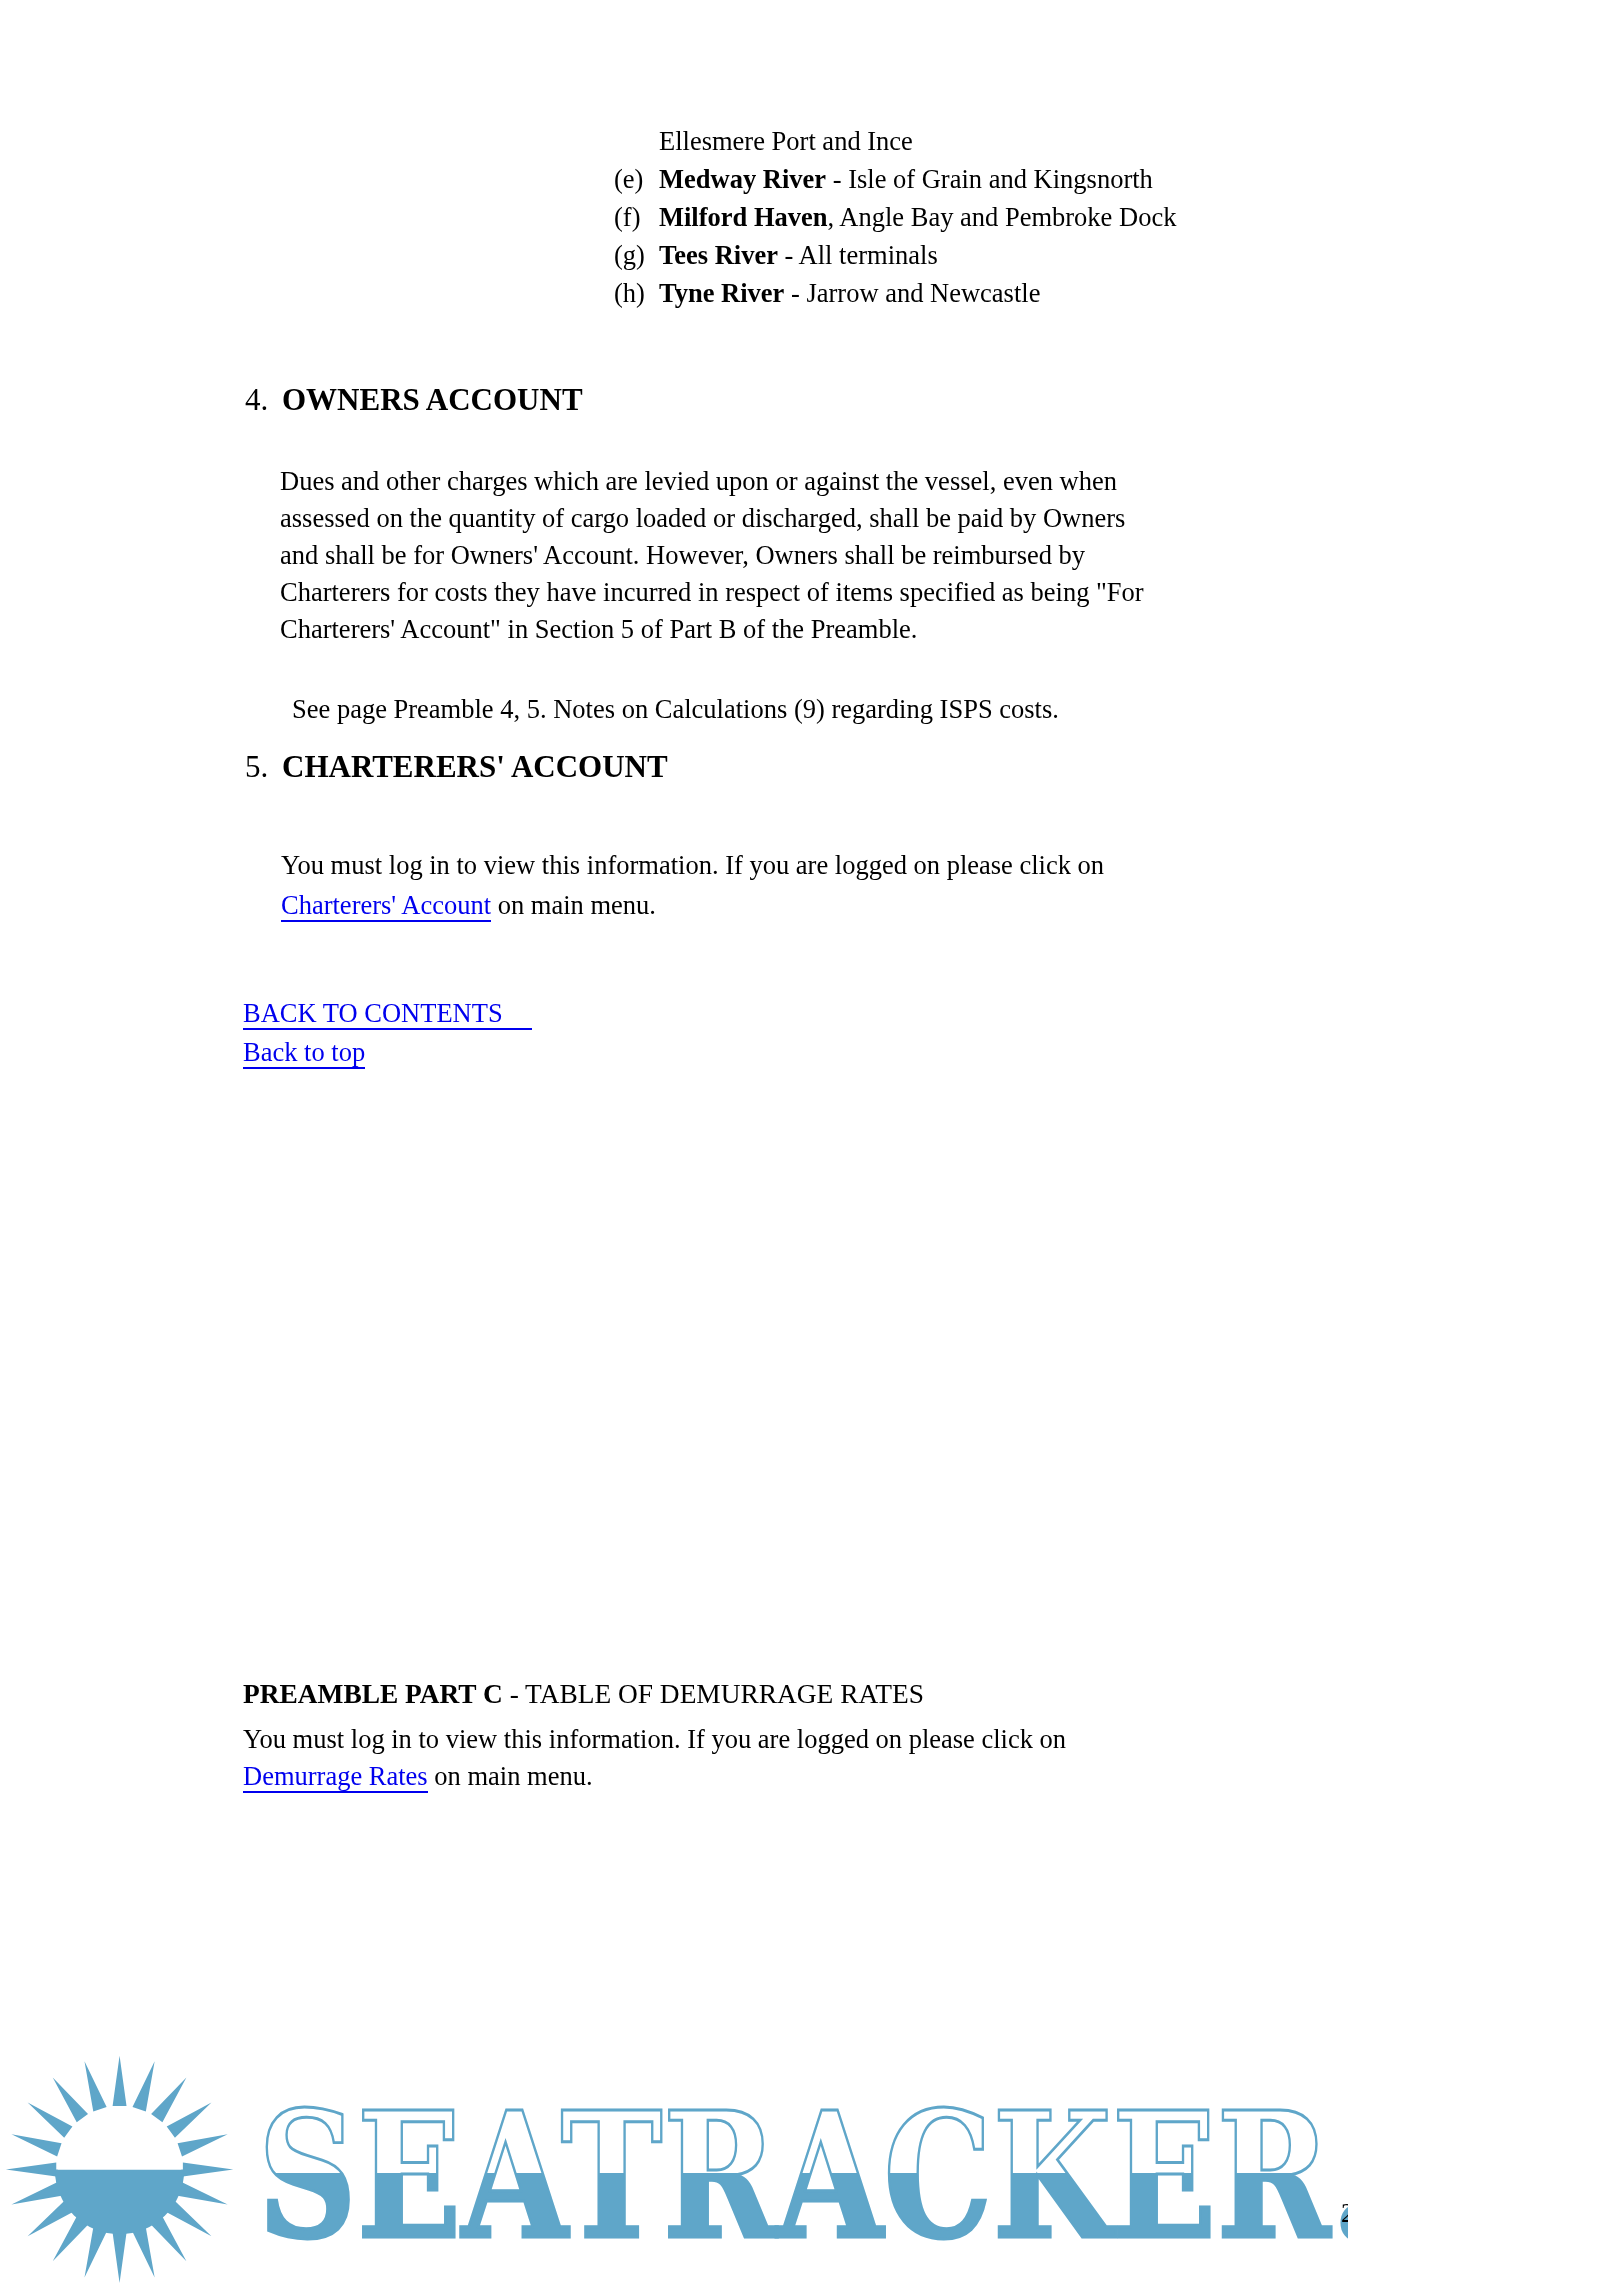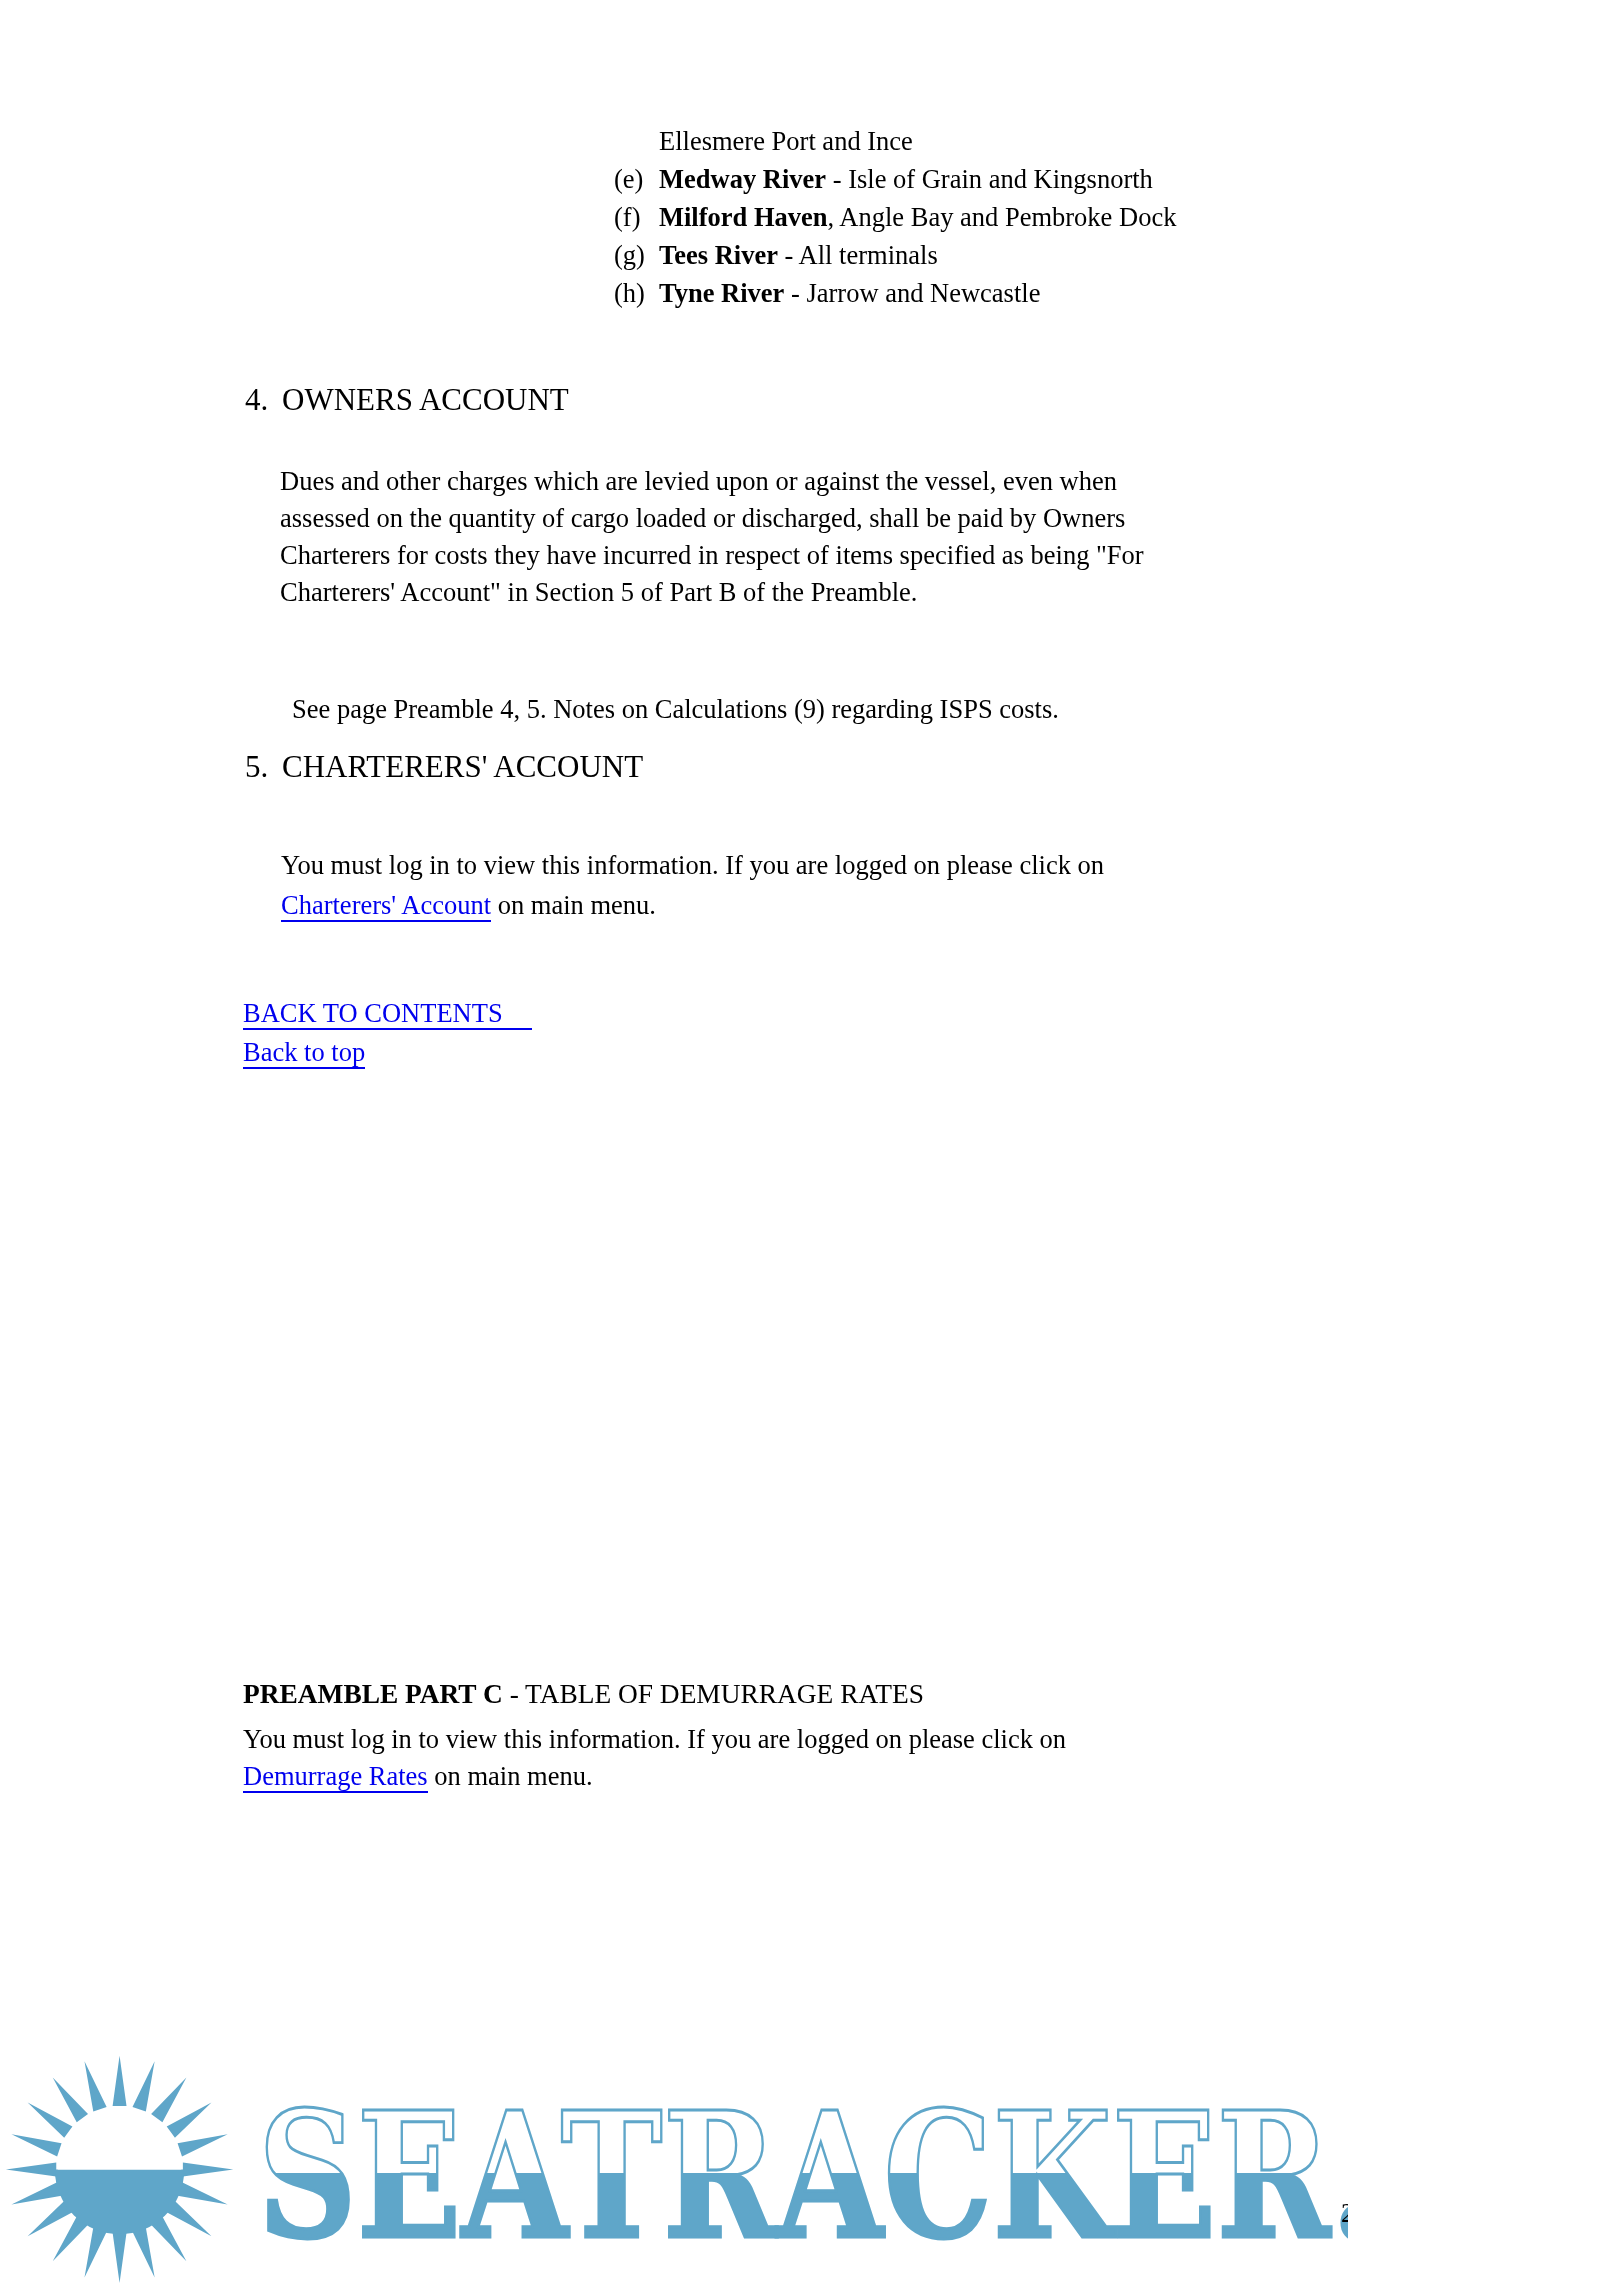--- a/index.html
+++ b/index.html
@@ -13,21 +13,21 @@
     overflow: hidden;
   }
   .abs { position: absolute; white-space: nowrap; }
   .body-text { font-size: 26.5px; line-height: 38px; }
   .b { font-weight: bold; }
   
   .port-line .marker { display: inline-block; width: 45px; }
   
   .sec-head { font-size: 31px; line-height: 39px; }
   .sec-head .num { display: inline-block; width: 37px; font-weight: normal; }
-  .sec-head .ttl { font-weight: normal; }
+  .sec-head .ttl { font-weight: bold; }
   
   .pre-head { font-size: 27.4px; line-height: 37px; }
   
   .doc-link {
     color: #0000EE;
     text-decoration: none;
     border-bottom: 2.9px solid #0000EE;
     display: inline-block;
     line-height: 1.08;
     cursor: pointer;
@@ -59,20 +59,21 @@
     </div>
   </div>
 
   <div class="abs sec-head" style="left:245px; top:380px;">
     <span class="num">4.</span><span class="ttl">OWNERS ACCOUNT</span>
   </div>
 
   <div class="abs body-text" style="left:280px; top:463px; line-height:37px;font-family:Liberation Serif, serif;">
     <div>Dues and other charges which are levied upon or against the vessel, even when</div>
     <div>assessed on the quantity of cargo loaded or discharged, shall be paid by Owners</div>
+    <div>and shall be for Owners' Account. However, Owners shall be reimbursed by</div>
     <div>Charterers for costs they have incurred in respect of items specified as being "For</div>
     <div>Charterers' Account" in Section 5 of Part B of the Preamble.</div>
   </div>
 
   <div class="abs body-text" style="left:292px; top:690px;text-align:center;">See page Preamble 4, 5. Notes on Calculations (9) regarding ISPS costs.</div>
 
   <div class="abs sec-head" style="left:245px; top:747px;">
     <span class="num">5.</span><span class="ttl">CHARTERERS' ACCOUNT</span>
   </div>
 

